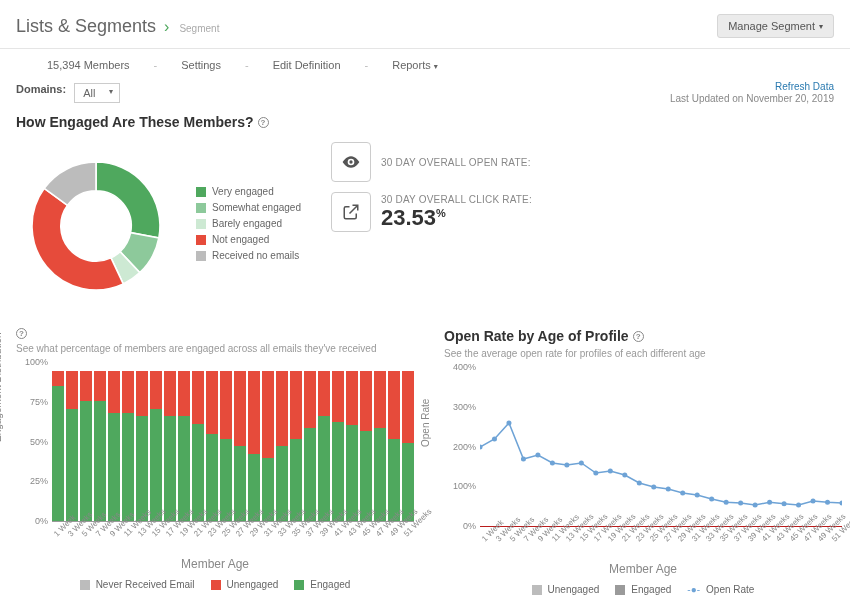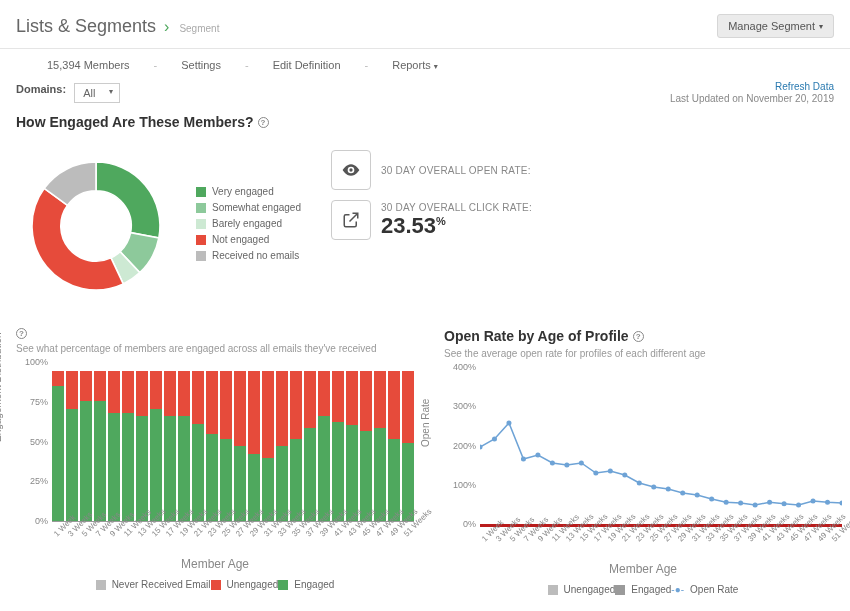--- a/index.html
+++ b/index.html
@@ -25,41 +25,41 @@
 .row { display: flex; gap: 30px; }
 .sec-title { font-size: 14px; font-weight: bold; color: #333; margin-bottom: 4px; display: flex; align-items: center; gap: 4px; }
 .hint { font-size: 10px; color: #999; margin-bottom: 8px; }
 .q-icon { width: 11px; height: 11px; border: 1px solid #888; border-radius: 50%; font-size: 8px; display: inline-flex; align-items: center; justify-content: center; color: #888; }
 
 .donut-wrap { display: flex; align-items: center; gap: 20px; margin-top: 12px; }
 .legend { font-size: 10px; color: #666; }
 .legend-item { display: flex; align-items: center; gap: 6px; margin-bottom: 5px; }
 .swatch { width: 10px; height: 10px; }
 
-.stats { flex: 1; display: flex; flex-direction: column; gap: 10px; margin-top: 16px;}
+.stats { flex: 1; display: flex; flex-direction: column; gap: 10px; margin-top: 8px;}
 .stat { display: flex; gap: 10px; align-items: center; }
 .stat-icon { width: 40px; height: 40px; border: 1px solid #ccc; border-radius: 4px; display: flex; align-items: center; justify-content: center; color: #555; }
 .stat-label { font-size: 10px; color: #888; letter-spacing: 0.2px; }
 .stat-value { font-size: 22px; font-weight: bold; color: #333; }
 .stat-value .pct { font-size: 11px; vertical-align: super; }
 
 .bars-area { height: 160px; display: flex; align-items: flex-end; gap: 2px; margin-left: 36px; position: relative; border-bottom: 1px solid #999; }
 .bar { width: 12px; display: flex; flex-direction: column-reverse; height: 150px; }
 .bar .e { background: #4fa85e; }
 .bar .u { background: #e64b3b; }
 .y-axis { position: absolute; left: -36px; top: 0; bottom: 0; width: 34px; font-size: 9px; color: #888; }
 .y-tick { position: absolute; right: 2px; transform: translateY(-50%); }
 .chart-half { flex: 1; }
 .x-labels { margin-left: 36px; display: flex; gap: 2px; font-size: 8px; color: #888; }
 .x-labels span { width: 12px; transform: rotate(-45deg); transform-origin: top left; white-space: nowrap; position: relative; top: 10px; }
 .axis-title-x { text-align: center; font-size: 12px; color: #888; margin-top: 26px; }
 .axis-title-y { font-size: 10px; color: #888; transform: rotate(-90deg); transform-origin: left top; position: absolute; left: -24px; top: 80px; }
-.chart-legend { display: flex; justify-content: center; font-size: 10px; color: #666; margin-top: 8px; text-align: right; }
-
-.line-chart { position: relative; height: 160px; margin-left: 36px; border-bottom: 3px solid #b91c1c; }
+.chart-legend { display: flex; gap: 16px; justify-content: center; font-size: 10px; color: #666; margin-top: 8px; text-align: right; }
+
+.line-chart { position: relative; height: 160px; margin-left: 36px; border-bottom: 1px solid #b91c1c; }
 </style>
 </head>
 <body>
 
 <div class="header">
   <div class="breadcrumb">
     <span class="crumb-root">Lists &amp; Segments</span>
     <span class="crumb-sep">›</span>
     <span class="crumb-tag">Segment</span>
   </div>

